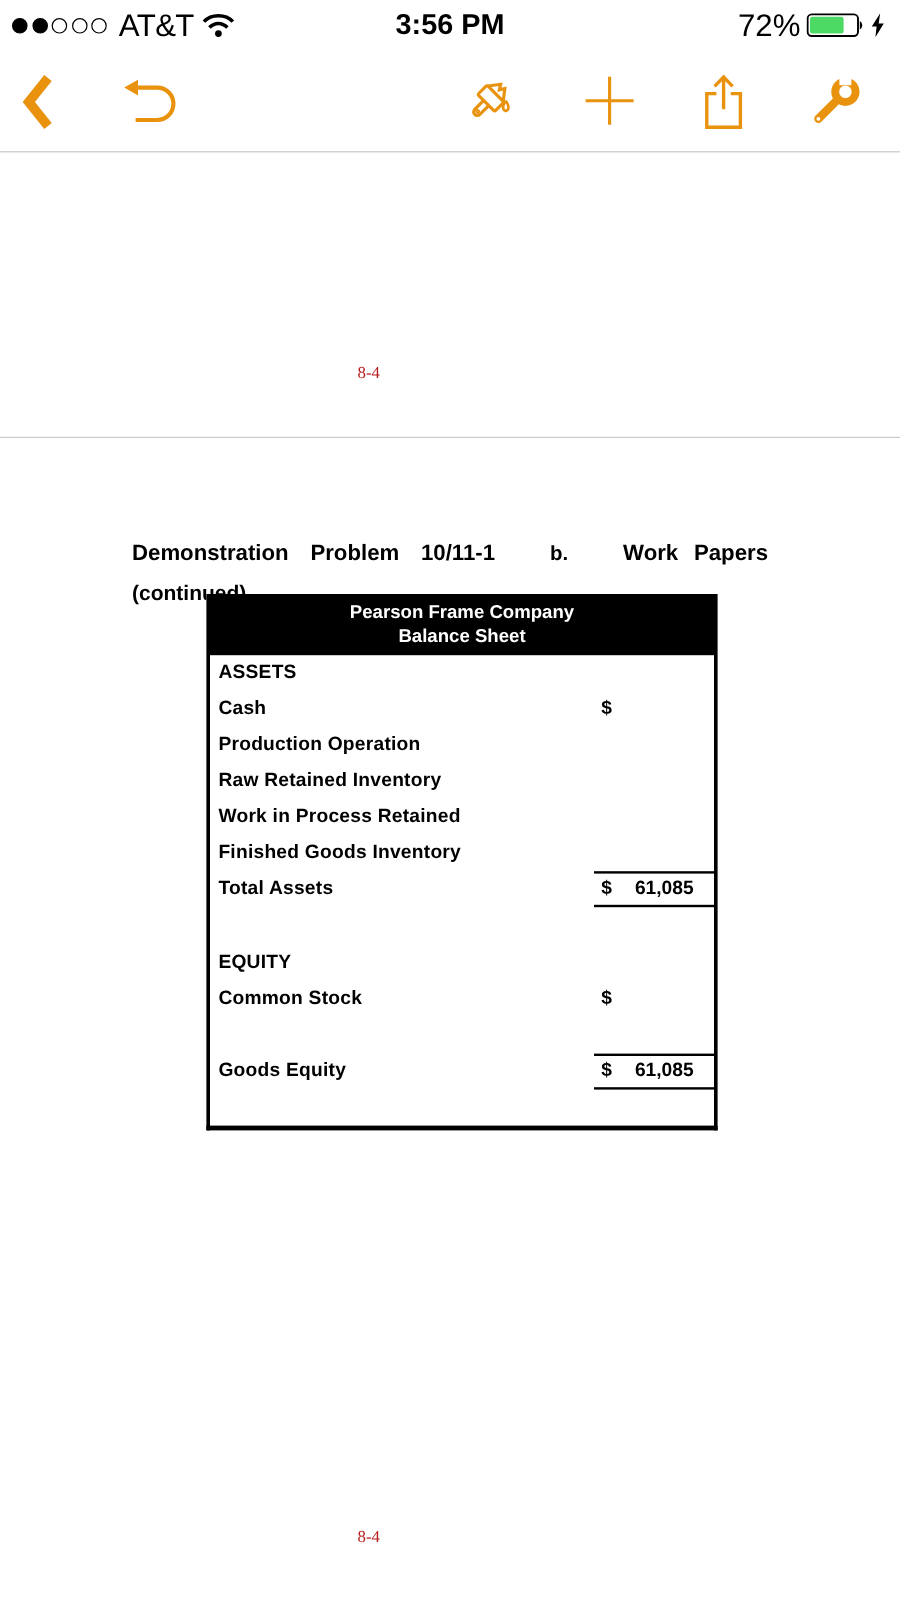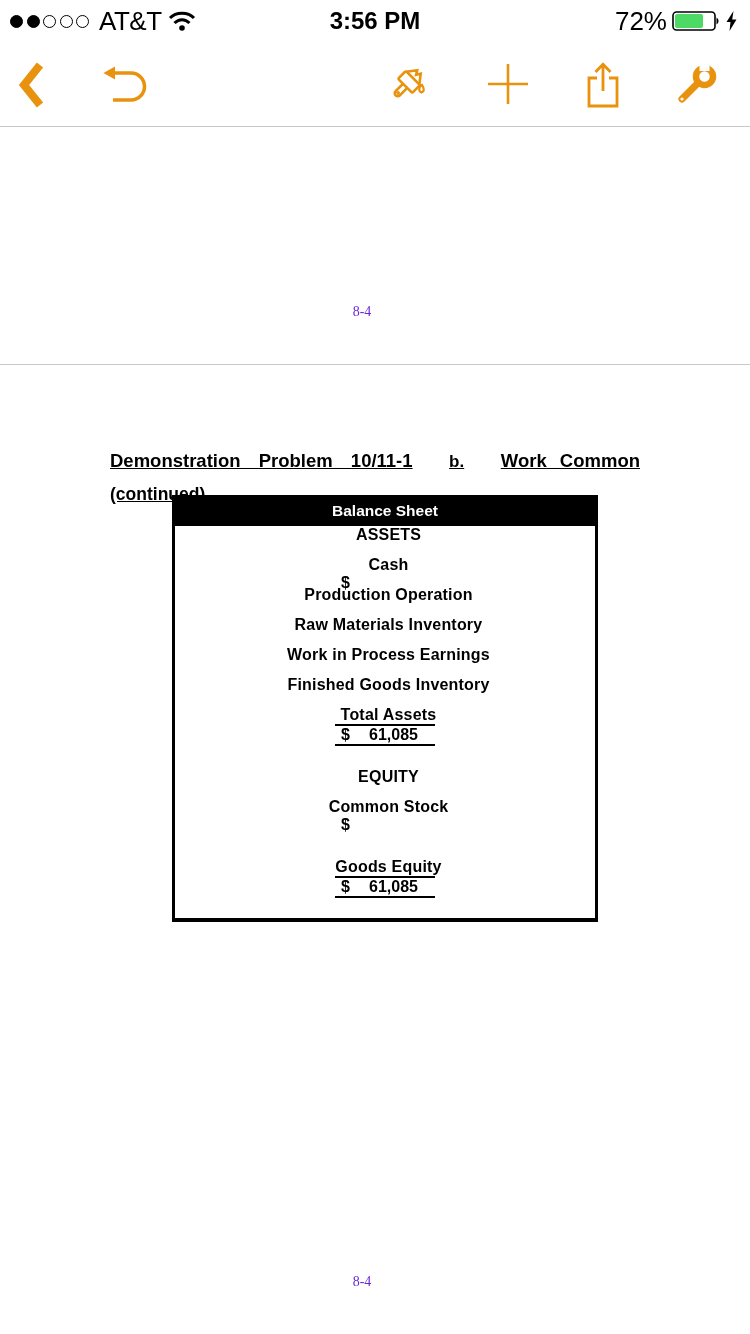--- a/index.html
+++ b/index.html
@@ -17,35 +17,35 @@
   .sb-right { position:absolute; right:12px; top:0; height:42px; display:flex; align-items:center; gap:5px; }
   .battery-pct { font-size:26px; }
 
   
   .toolbar { position:absolute; top:42px; left:0; width:750px; height:85px; background:#fff; border-bottom:1px solid #c7c7c9; }
   .tb-btn { position:absolute; background:none; border:none; padding:0; cursor:pointer; }
 
   
   .content { position:absolute; top:128px; left:0; width:750px; height:1206px; background:#fff; }
   .page-sep { position:absolute; top:236px; left:0; width:750px; height:1px; background:#c9c9c9; }
-  .page-num { position:absolute; left:298px; width:128px; text-align:center; font-family:"Liberation Serif", serif; font-size:14px; color:#6d28d9; }
+  .page-num { position:absolute; left:298px; width:128px; font-family:"Liberation Serif", serif; font-size:14px; color:#b91c1c; }
   .page-num.top { top:176px; }
   .page-num.bottom { top:1146px; }
 
-  .doc-heading { position:absolute; left:110px; top:322px; width:530px; font-weight:bold; font-size:18.5px;text-decoration:underline; }
+  .doc-heading { position:absolute; left:110px; top:322px; width:530px; font-weight:bold; font-size:18.5px; }
   .heading-line1 { display:flex; justify-content:space-between; align-items:baseline; }
   .heading-part1 { word-spacing:13px; }
   .heading-part2 { font-size:17px; }
   .heading-part3 { word-spacing:8px; }
   .heading-line2 { margin-top:12px; font-size:17.5px; }
 
   
   .bs-table { position:absolute; left:172px; top:367px; width:426px; border-left:3px solid #000; border-right:3px solid #000; border-bottom:4px solid #000; background:#fff; }
   .bs-header { background:#000; color:#fff; text-align:center; font-weight:bold; font-size:15.5px; line-height:20px; padding:6px 0 5px; }
-  .bs-row { display:flex; align-items:center; height:30px;flex-direction:column; }
+  .bs-row { display:flex; align-items:center; height:30px; }
   .bs-row.spacer { height:32px; }
   .bs-label { flex:1; padding-left:7px; font-weight:bold; font-size:16px; letter-spacing:0.2px; }
   .bs-amount { width:100px; height:100%; display:flex; align-items:center; justify-content:space-between; padding:0 17px 0 6px; font-weight:bold; font-size:16px; }
   .bs-row.total .bs-amount { border-top:2px solid #000; border-bottom:2px solid #000; }
   .bottom-filler { height:30px; }
 </style>
 </head>
 <body>
 
 <div class="screen">
@@ -126,27 +126,28 @@
 
   <div class="content">
 
     <div class="page-num top">8-4</div>
     <div class="page-sep"></div>
 
     <div class="doc-heading">
       <div class="heading-line1">
         <span class="heading-part1">Demonstration  Problem  10/11-1</span>
         <span class="heading-part2">b.</span>
-        <span class="heading-part3">Work  Common</span>
+        <span class="heading-part3">Work  Papers</span>
       </div>
       <div class="heading-line2">(continued)</div>
     </div>
 
     <div class="bs-table">
       <div class="bs-header">
+        <div>Pearson Frame Company</div>
         <div>Balance Sheet</div>
       </div>
 
       <div class="bs-row">
         <div class="bs-label">ASSETS</div>
         <div class="bs-amount">
             <span class="cur"></span>
             <span class="amt"></span>
           </div>
       </div>
@@ -158,28 +159,28 @@
           </div>
       </div>
       <div class="bs-row">
         <div class="bs-label">Production Operation</div>
         <div class="bs-amount">
             <span class="cur"></span>
             <span class="amt"></span>
           </div>
       </div>
       <div class="bs-row">
-        <div class="bs-label">Raw Materials Inventory</div>
-        <div class="bs-amount">
-            <span class="cur"></span>
-            <span class="amt"></span>
-          </div>
-      </div>
-      <div class="bs-row">
-        <div class="bs-label">Work in Process Earnings</div>
+        <div class="bs-label">Raw Retained Inventory</div>
+        <div class="bs-amount">
+            <span class="cur"></span>
+            <span class="amt"></span>
+          </div>
+      </div>
+      <div class="bs-row">
+        <div class="bs-label">Work in Process Retained</div>
         <div class="bs-amount">
             <span class="cur"></span>
             <span class="amt"></span>
           </div>
       </div>
       <div class="bs-row">
         <div class="bs-label">Finished Goods Inventory</div>
         <div class="bs-amount">
             <span class="cur"></span>
             <span class="amt"></span>

